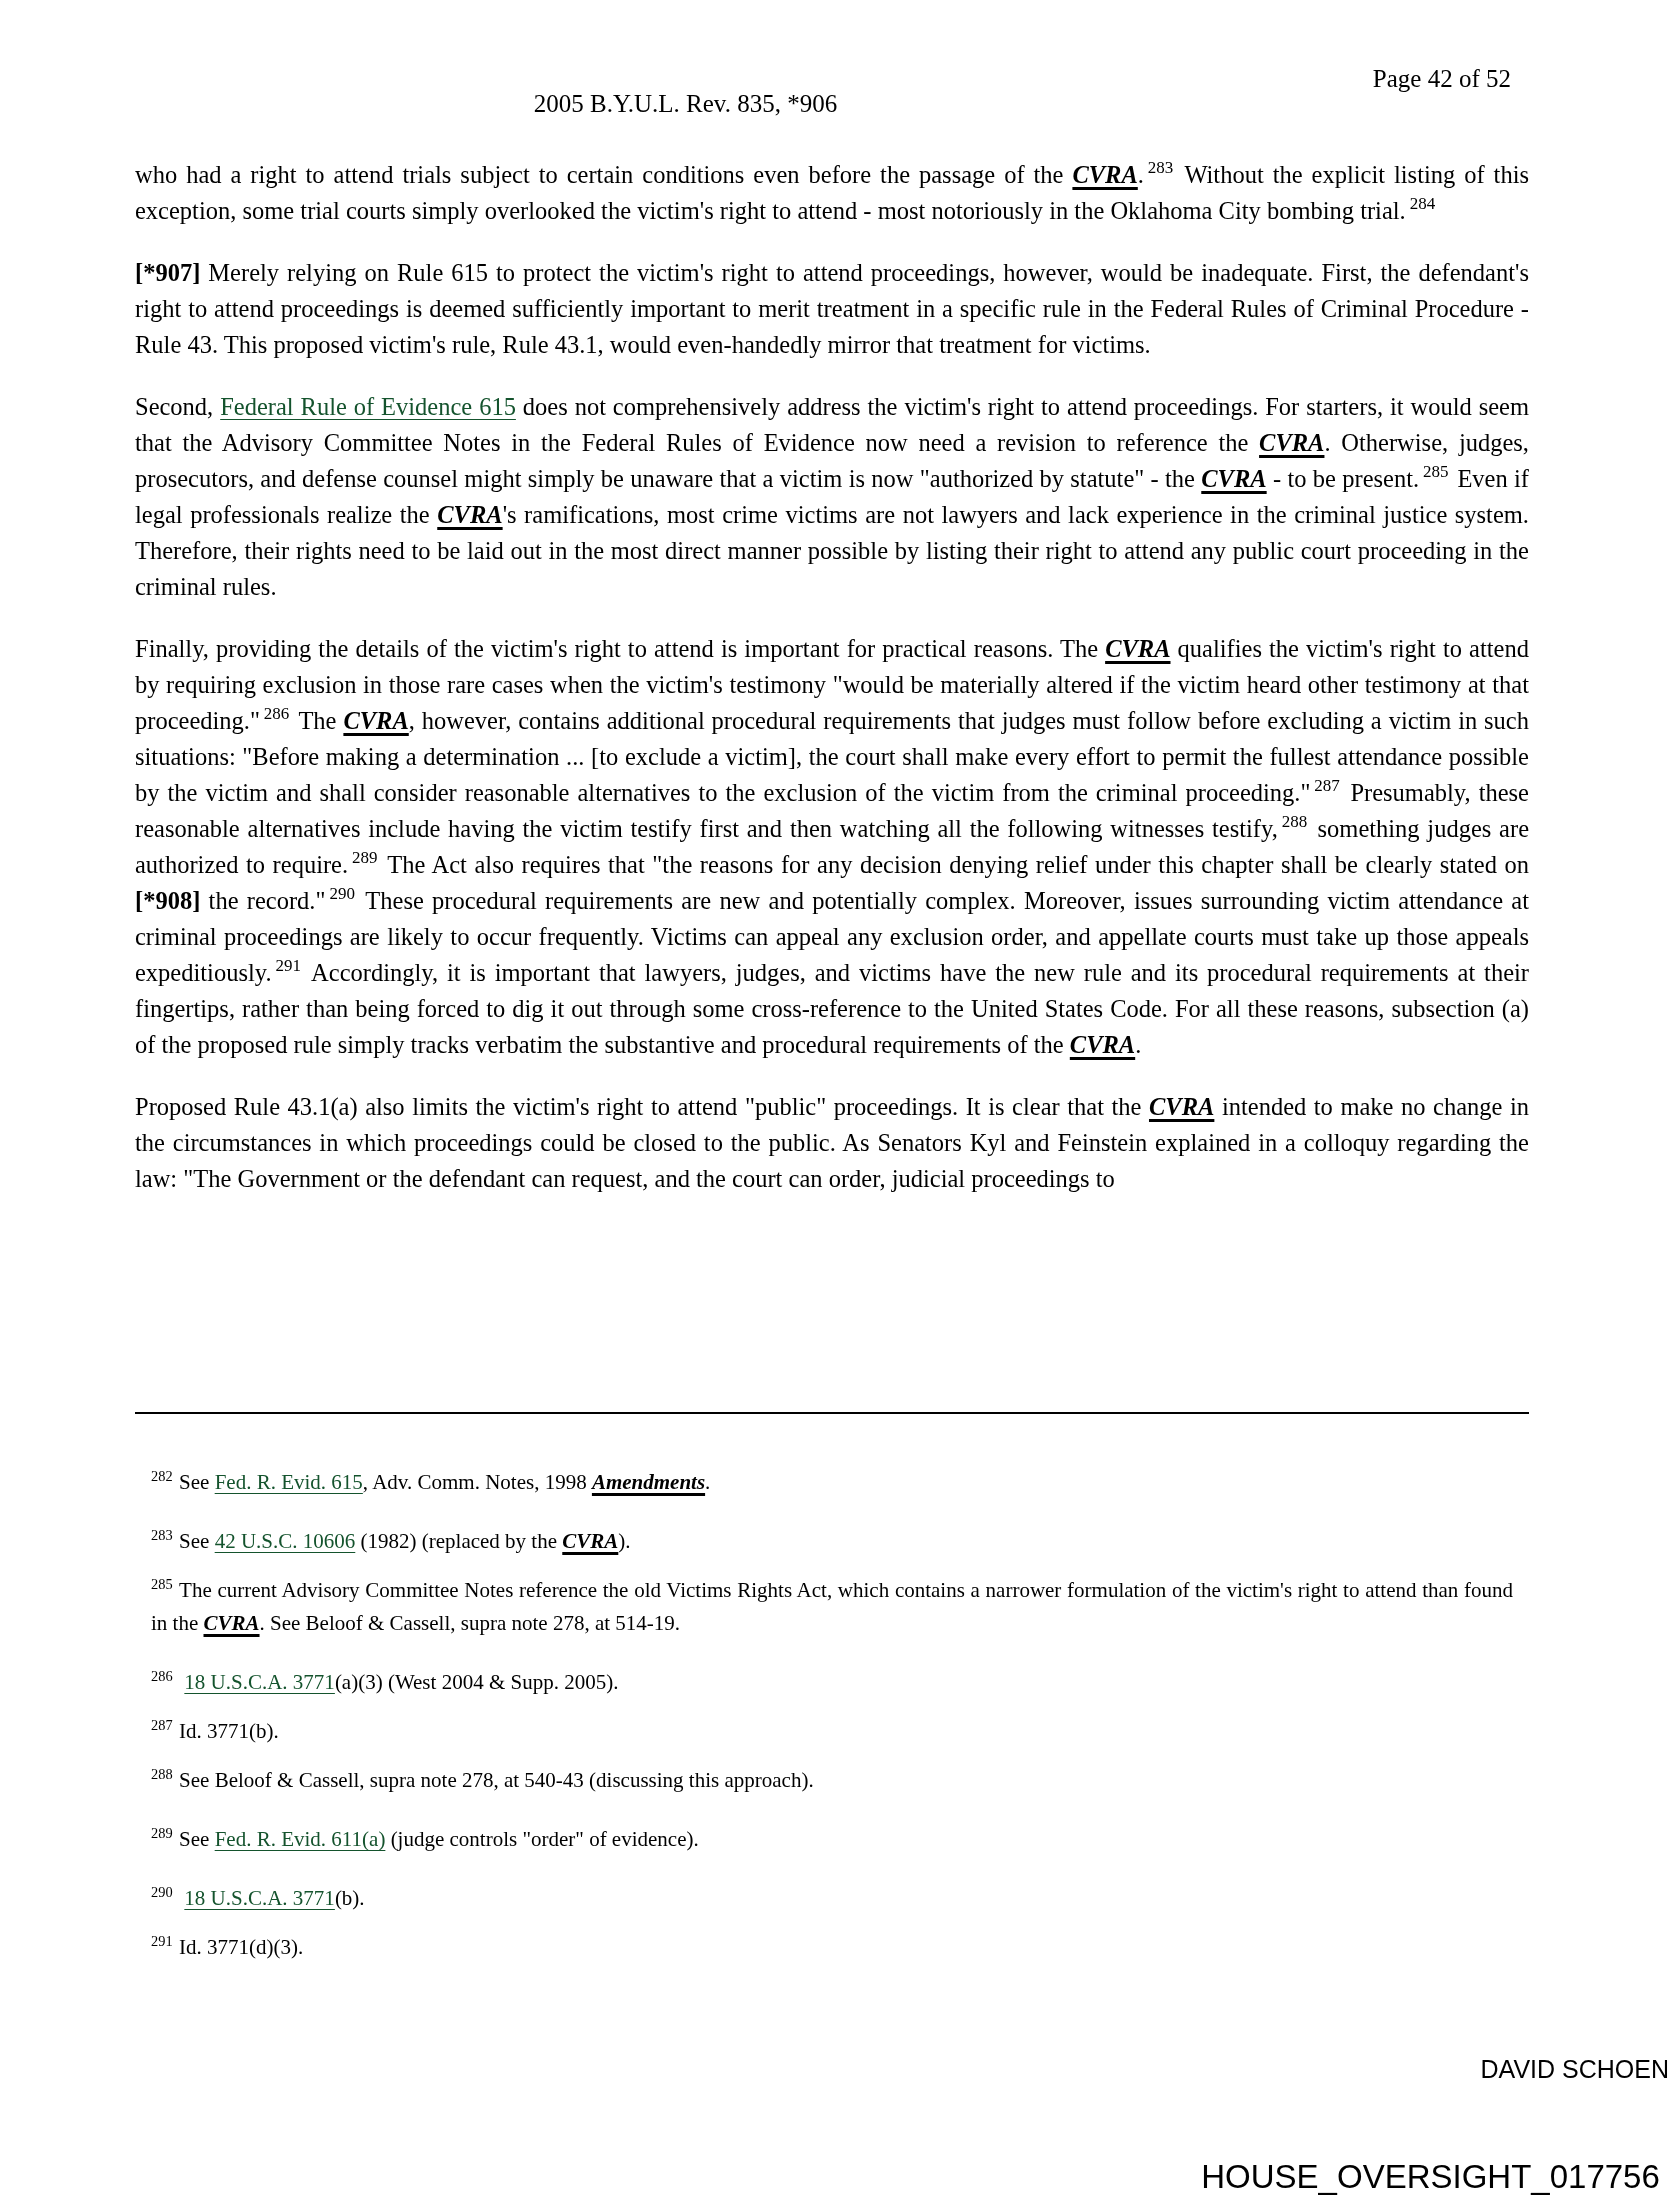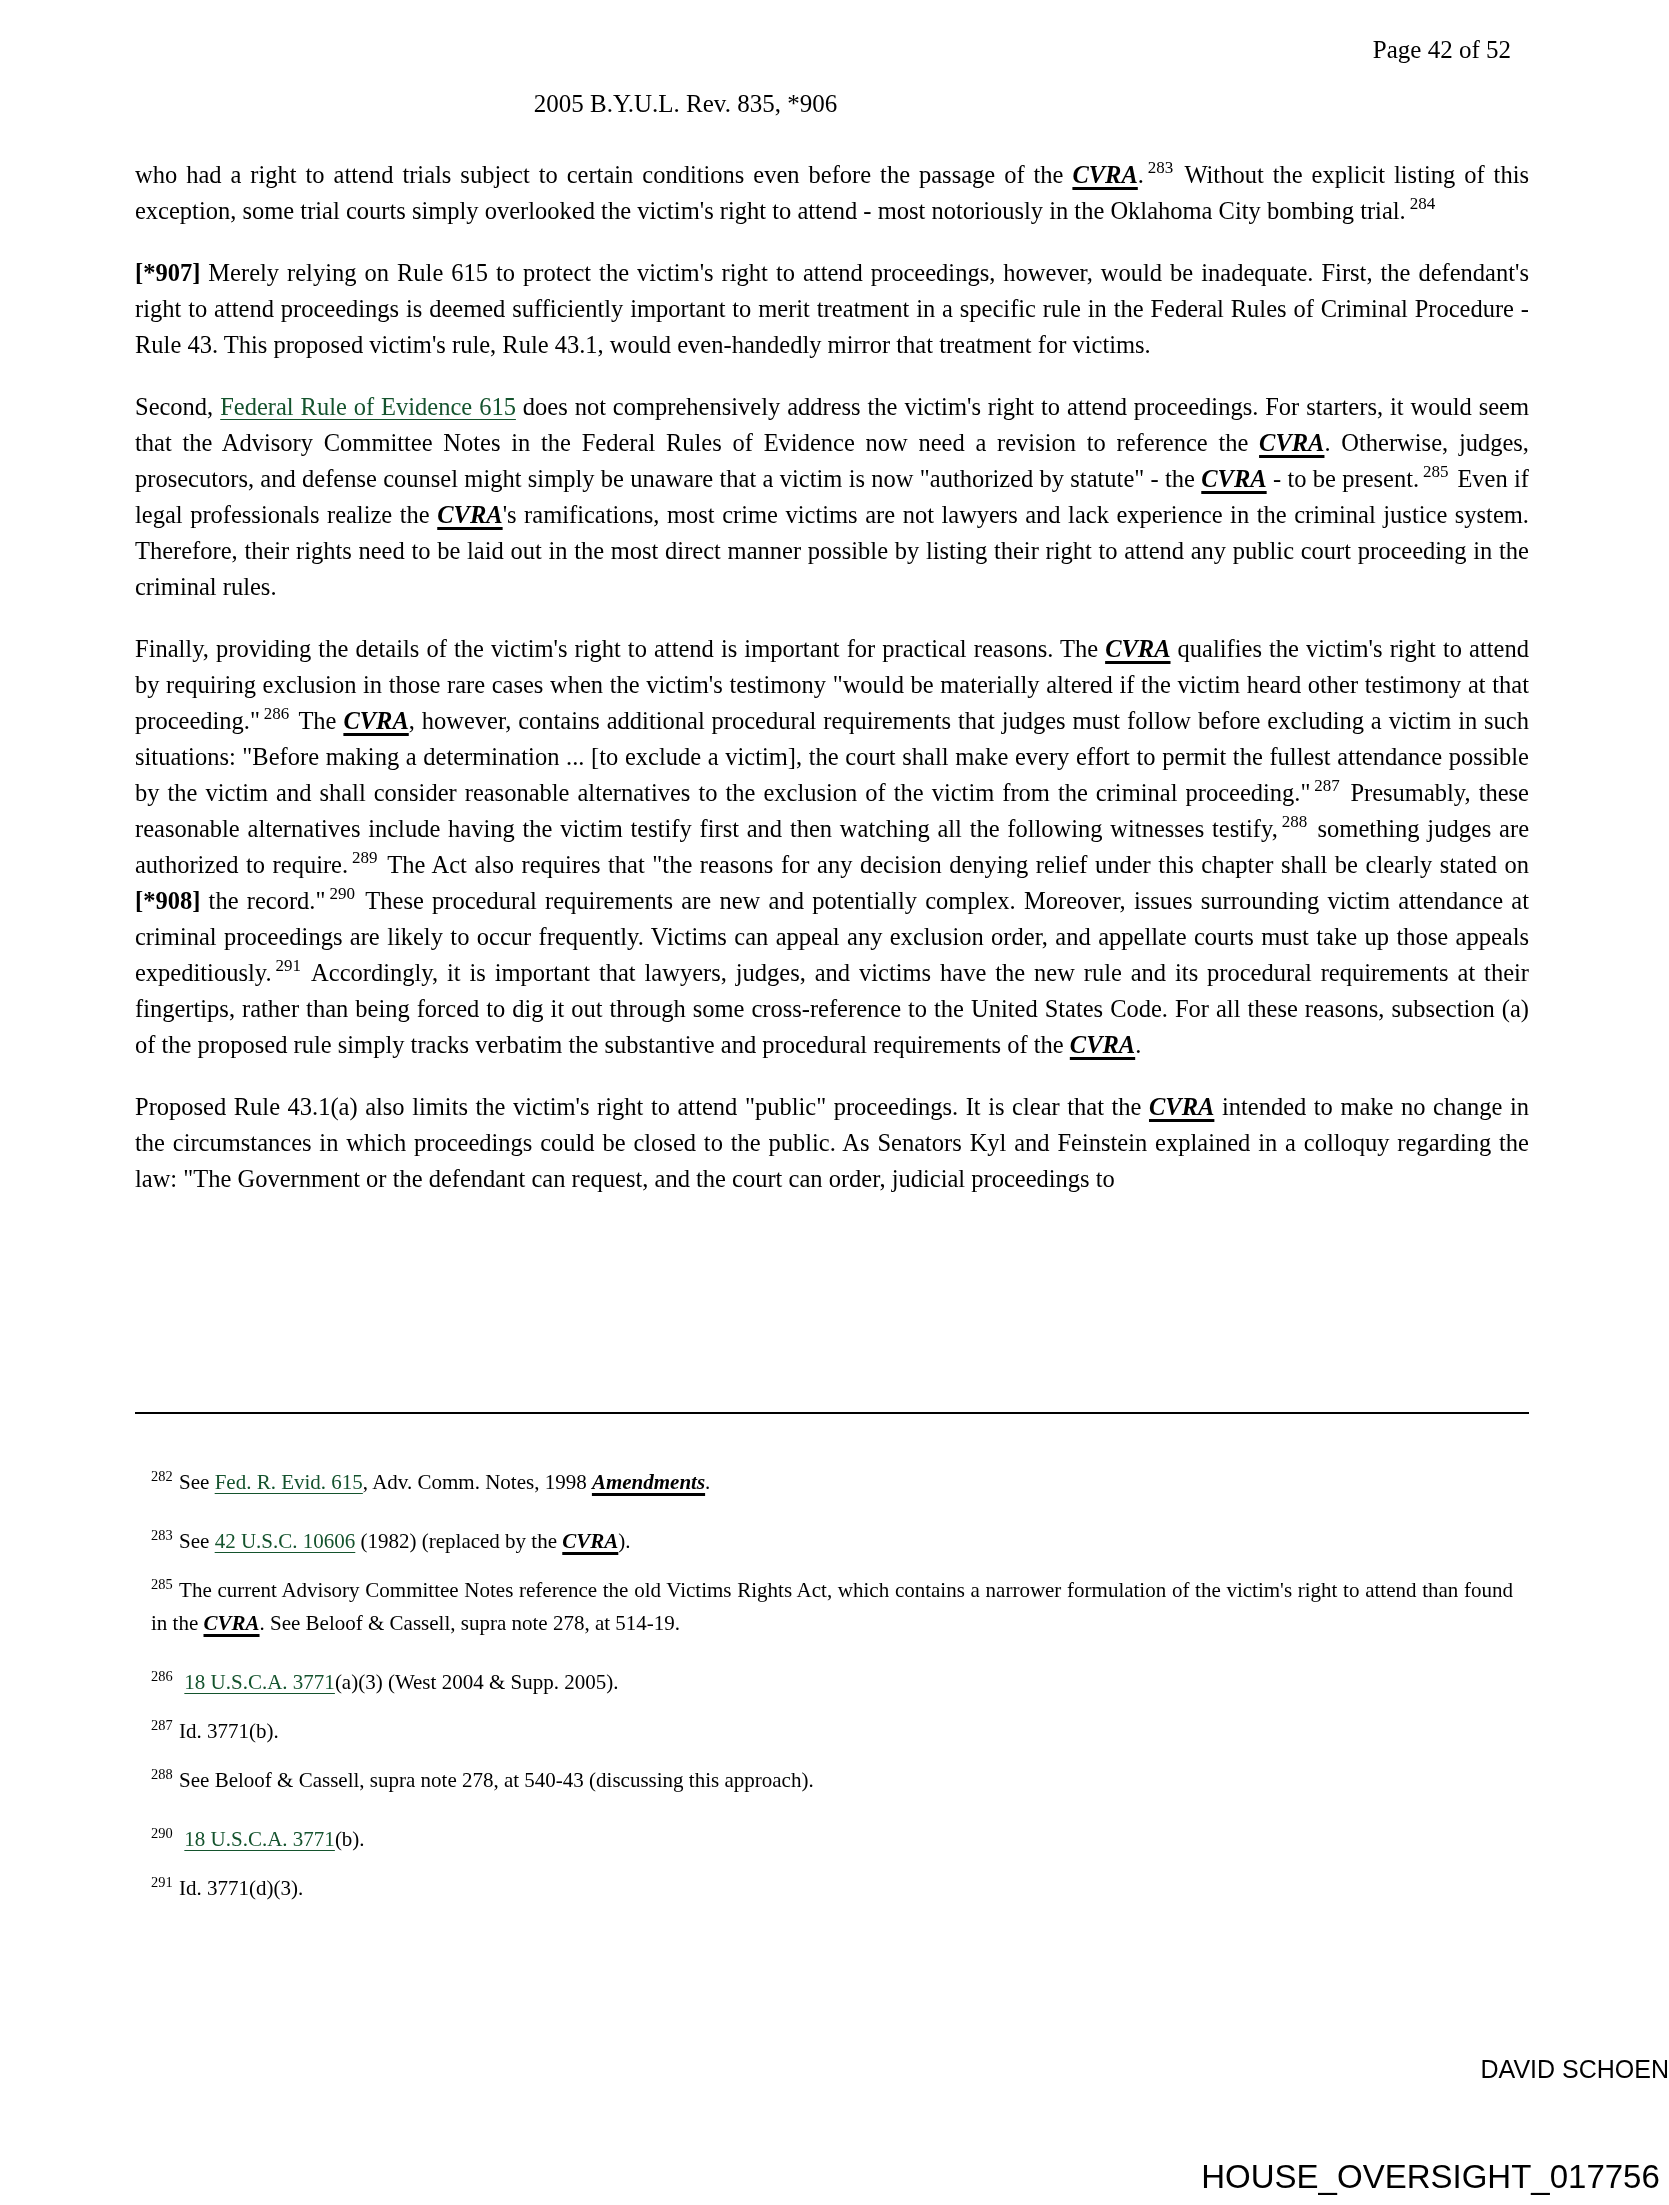--- a/index.html
+++ b/index.html
@@ -1,20 +1,20 @@
 <!DOCTYPE html>
 <html style="font-size:10.5px"><head>
   <meta charset="utf-8">
   <style>
     html, body { margin: 0; padding: 0; background: #ffffff; }
     body {
       width: 1669px; height: 2205px; position: relative; overflow: hidden;
       font-family: "Liberation Serif", "DejaVu Serif", serif; color: #000;
     }
-    .page-num { position: absolute; top: 36px; right: 158px; font-size: 25px; }
+    .page-num { position: absolute; top: 65px; right: 158px; font-size: 25px; }
     .running-head { position: absolute; top: 90px; left: 0; width: 1371px; text-align: center; font-size: 25px; }
     .body-text { position: absolute; left: 135px; width: 1394px; top: 157px; }
     .para { font-size: 24.5px; line-height: 36px; text-align: justify; margin: 0 0 26px 0; }
     .sup { font-size: 17px; vertical-align: 9.8px; line-height: 0; padding-left: 3.9px; padding-right: 2.6px; }
     .cvra { font-weight: bold; font-style: italic; text-decoration: underline; text-decoration-thickness: 2.6px; text-underline-offset: 3.9px; }
     .link { color: #14532d; text-decoration: underline; text-decoration-thickness: 1.3px; text-underline-offset: 3.9px; cursor: pointer; }
     .star { font-weight: bold; }
     .rule { position: absolute; left: 135px; width: 1394px; top: 1412px; height: 0; border-top: 2.6px solid #000; }
     .notes { position: absolute; left: 135px; width: 1394px; top: 1450px; }
     .fn { font-size: 21px; line-height: 33px; margin: 16px; text-align: justify; }
@@ -49,20 +49,21 @@
 
 
   <p class="fn" style="margin-bottom:26px"><span class="num">285</span><span>The current Advisory Committee Notes reference the old Victims Rights Act, which contains a narrower formulation of the victim's right to attend than found in the </span><span class="cvra">CVRA</span><span>. See Beloof &amp; Cassell, supra note 278, at 514-19.</span></p>
 
   <p class="fn" style="margin-bottom:14.4px"><span class="num">286</span> <a class="link">18 U.S.C.A. 3771</a><span>(a)(3) (West 2004 &amp; Supp. 2005).</span></p>
 
   <p class="fn" style="margin-bottom:14.4px"><span class="num">287</span><span>Id. 3771(b).</span></p>
 
   <p class="fn" style="margin-bottom:26px"><span class="num">288</span><span>See Beloof &amp; Cassell, supra note 278, at 540-43 (discussing this approach).</span></p>
 
+  <p class="fn" style="margin-bottom:26px"><span class="num">289</span><span>See </span><a class="link">Fed. R. Evid. 611(a)</a><span> (judge controls "order" of evidence).</span></p>
 
   <p class="fn" style="margin-bottom:14.4px"><span class="num">290</span> <a class="link">18 U.S.C.A. 3771</a><span>(b).</span></p>
 
   <p class="fn"><span class="num">291</span><span>Id. 3771(d)(3).</span></p>
 </div>
 
 <div class="footer-name">DAVID SCHOEN</div>
 <div class="bates">HOUSE_OVERSIGHT_017756</div>
 
 

